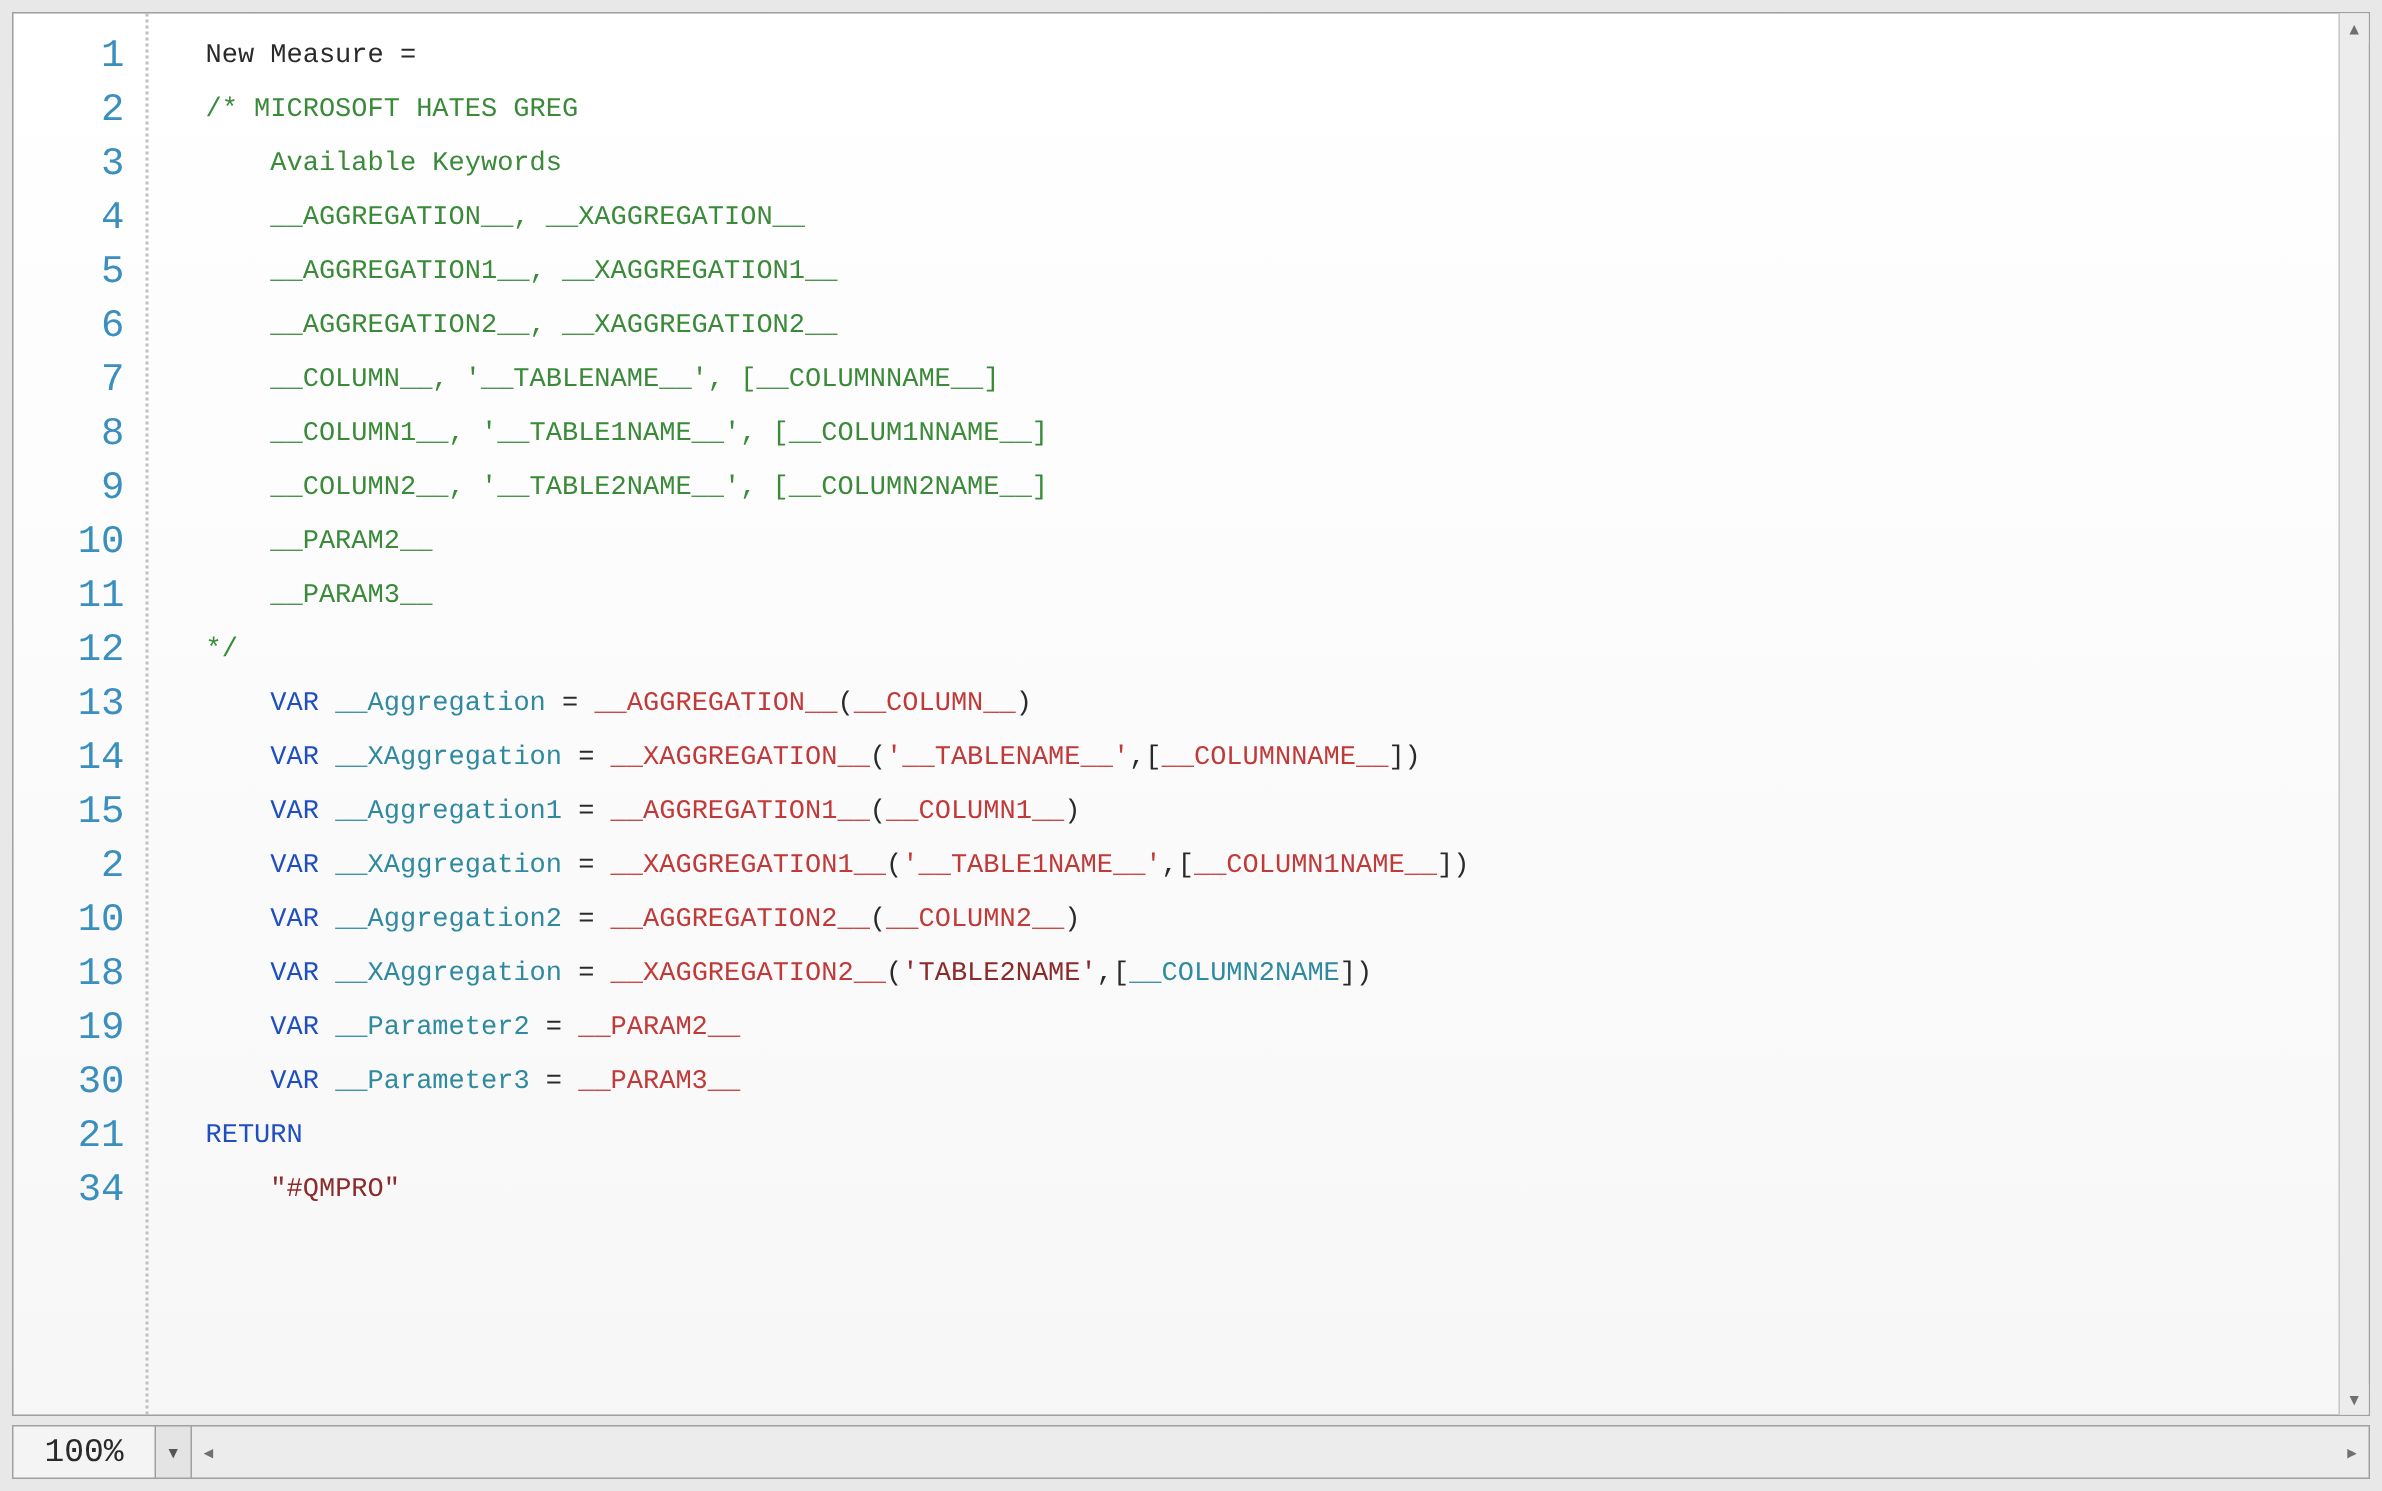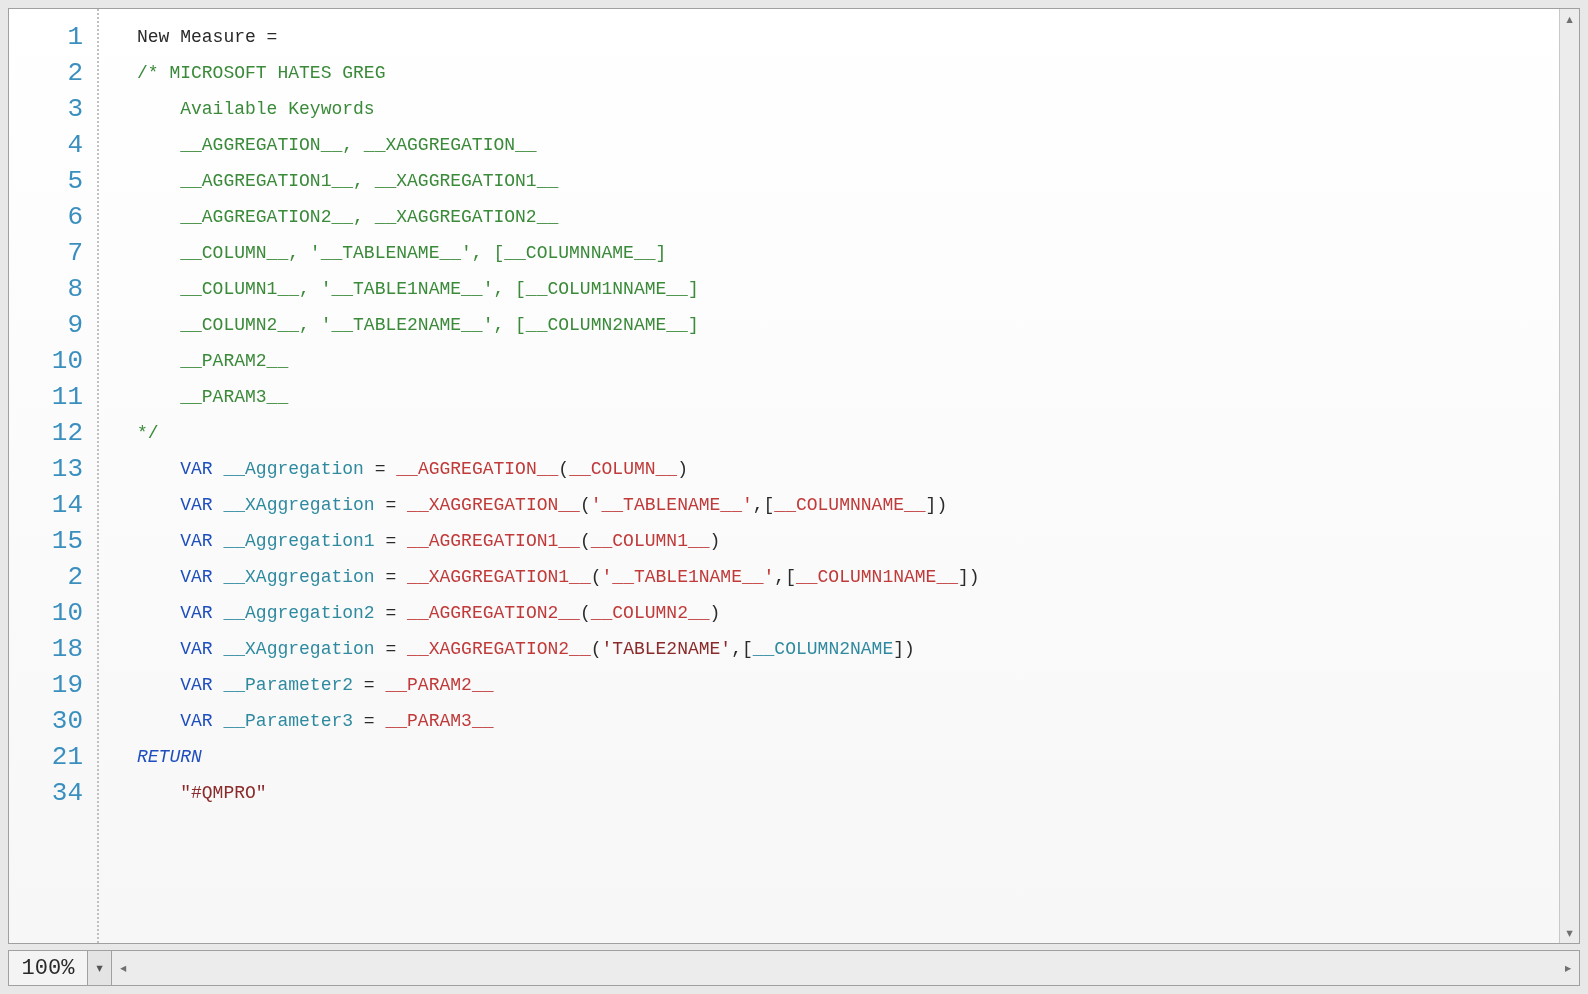--- a/index.html
+++ b/index.html
@@ -42,21 +42,21 @@
     line-height: 36px;
     white-space: pre;
   }
   .code-line { height: 36px; }
   .tk-default { color: #2a2a2a; }
   .tk-comment { color: #3a8a3a; }
   .tk-var     { color: #1f4fbf; }
   .tk-ident   { color: #2f8a9f; }
   .tk-func    { color: #c03a3a; text-align: right; }
   .tk-string  { color: #8a2a2a; text-align: center; }
-  .tk-keyword { color: #1f4fbf; font-style: italic; }
+  .tk-keyword { color: #1f4fbf; }
 
   .vscrollbar {
     width: 20px;
     background: #ececec;
     border-left: 1px solid #c8c8c8;
     position: relative;
   }
   .vscroll-btn {
     position: absolute;
     left: 0; right: 0;
@@ -75,21 +75,21 @@
     position: absolute;
     left: 8px;
     right: 8px;
     bottom: 8px;
     height: 36px;
     display: flex;
     align-items: stretch;
     gap: 0;
   }
   .zoom-box {
-    width: 80px;
+    width: 96px;
     border: 1px solid #a0a0a0;
     background: #f4f4f4;
     display: flex;
     align-items: center;
     justify-content: center;
     font-size: 22px;
     color: #2a2a2a;
   }
   .zoom-drop {
     width: 24px;

